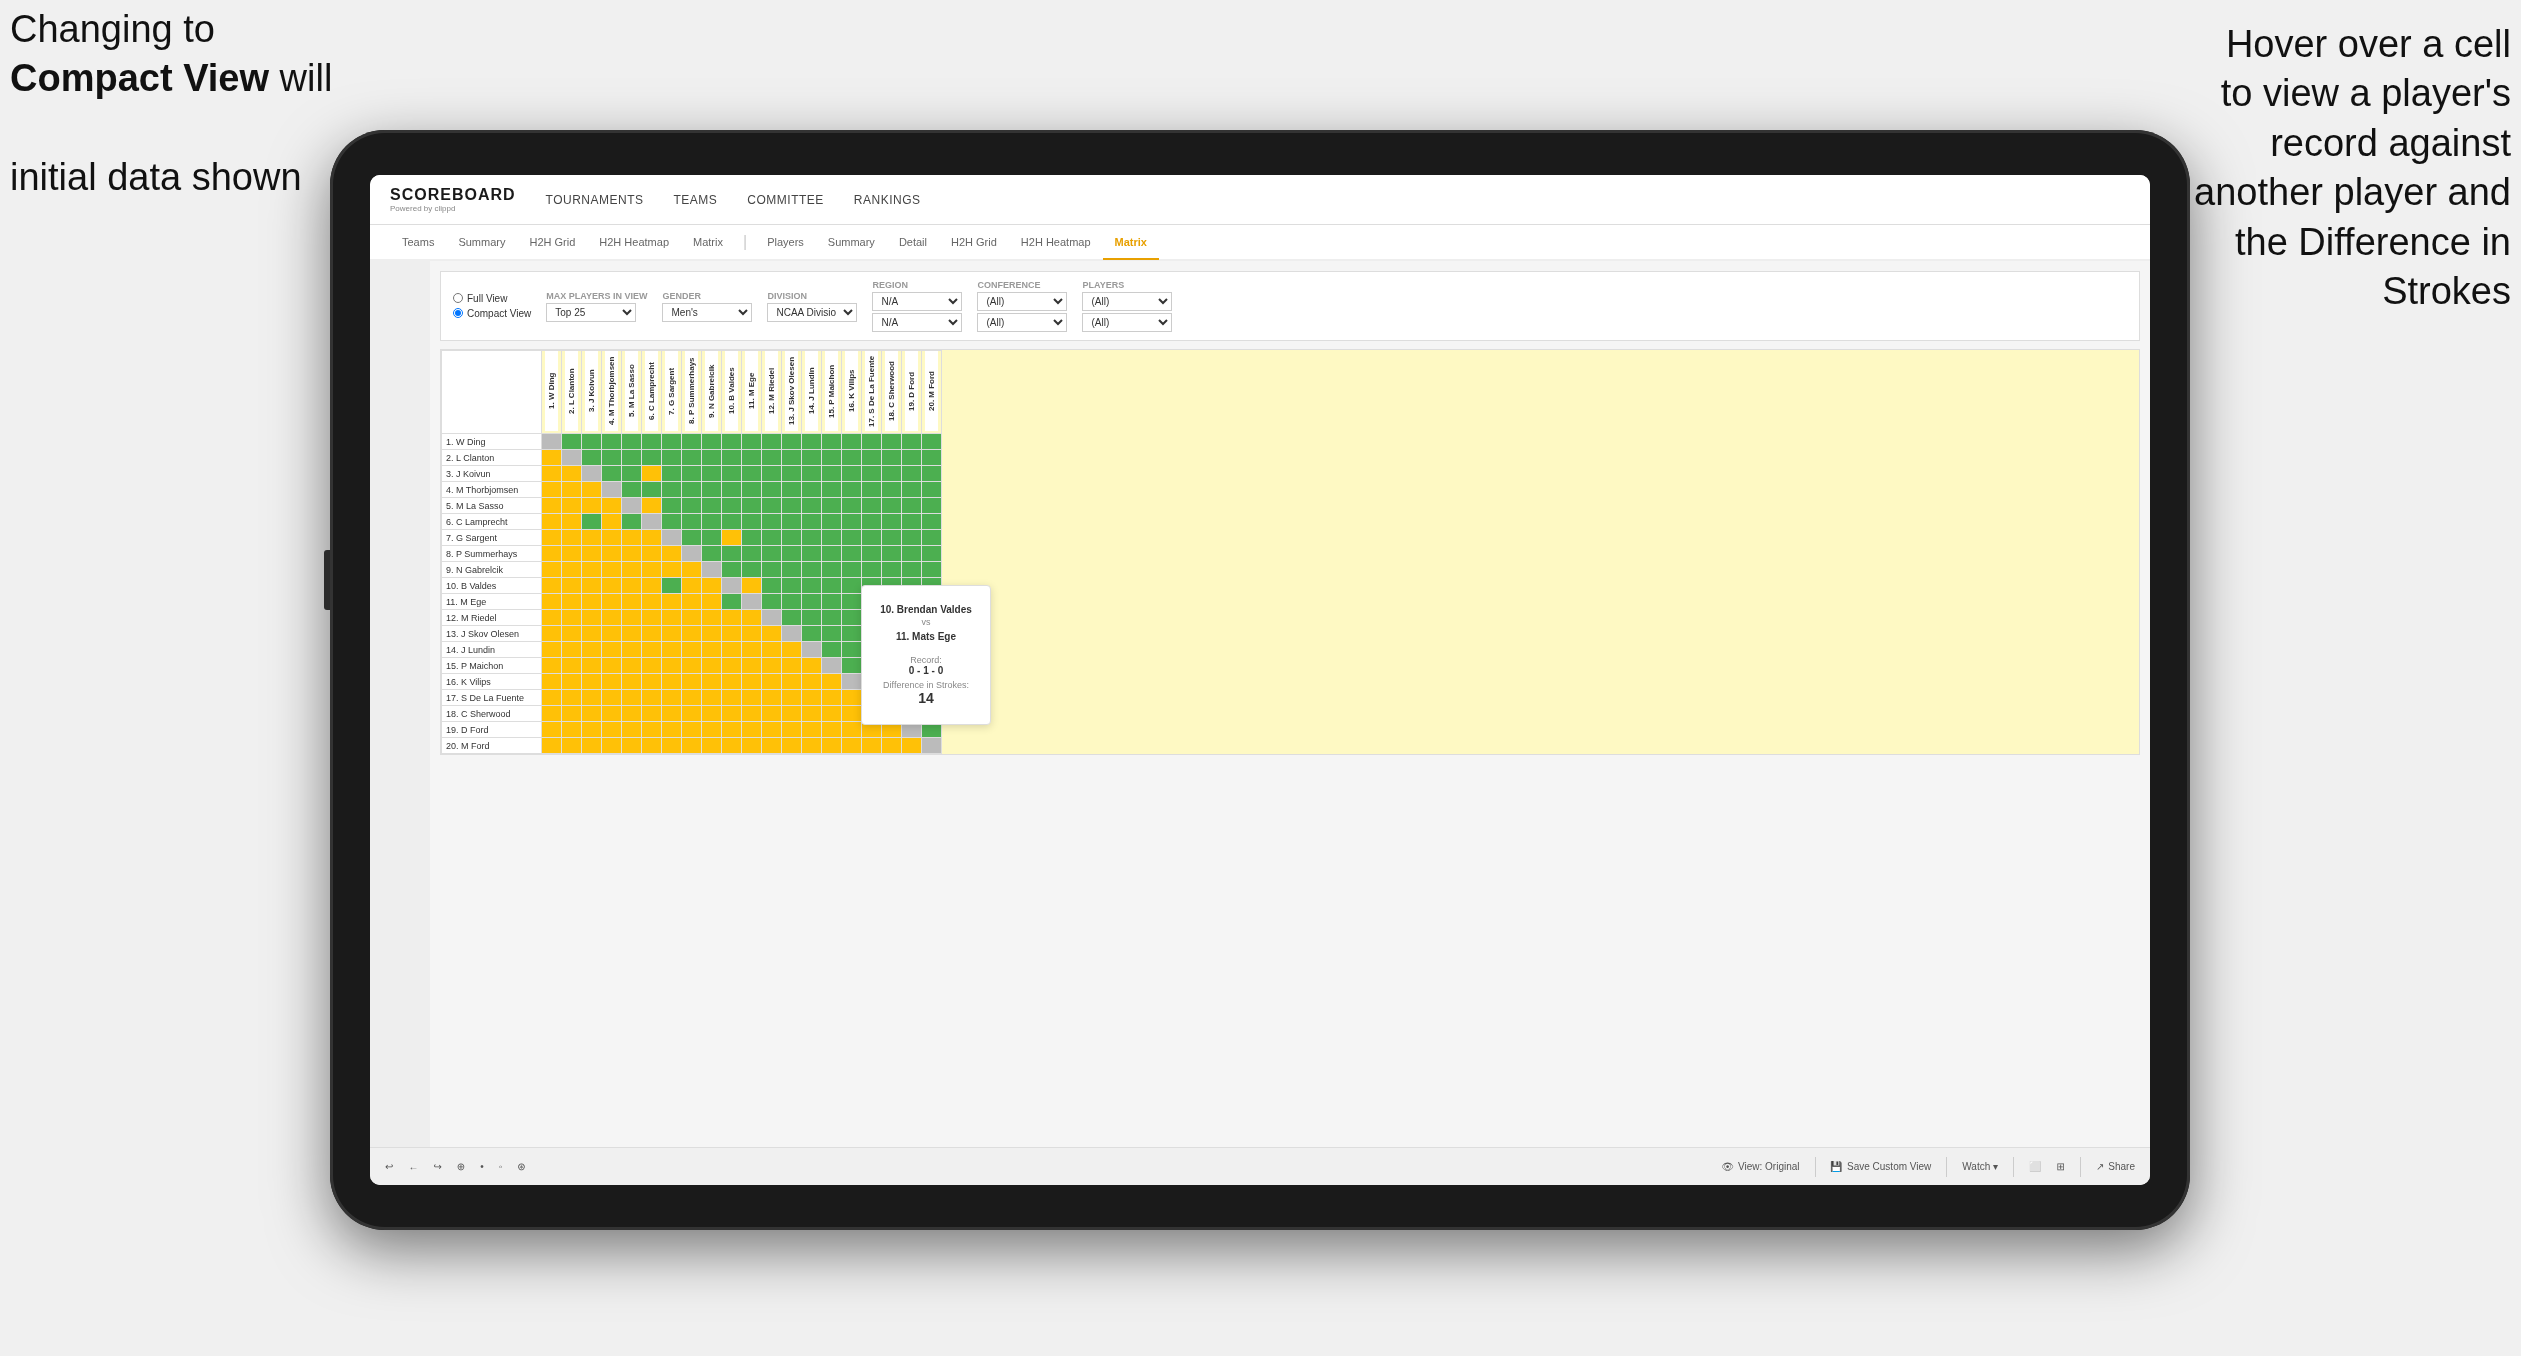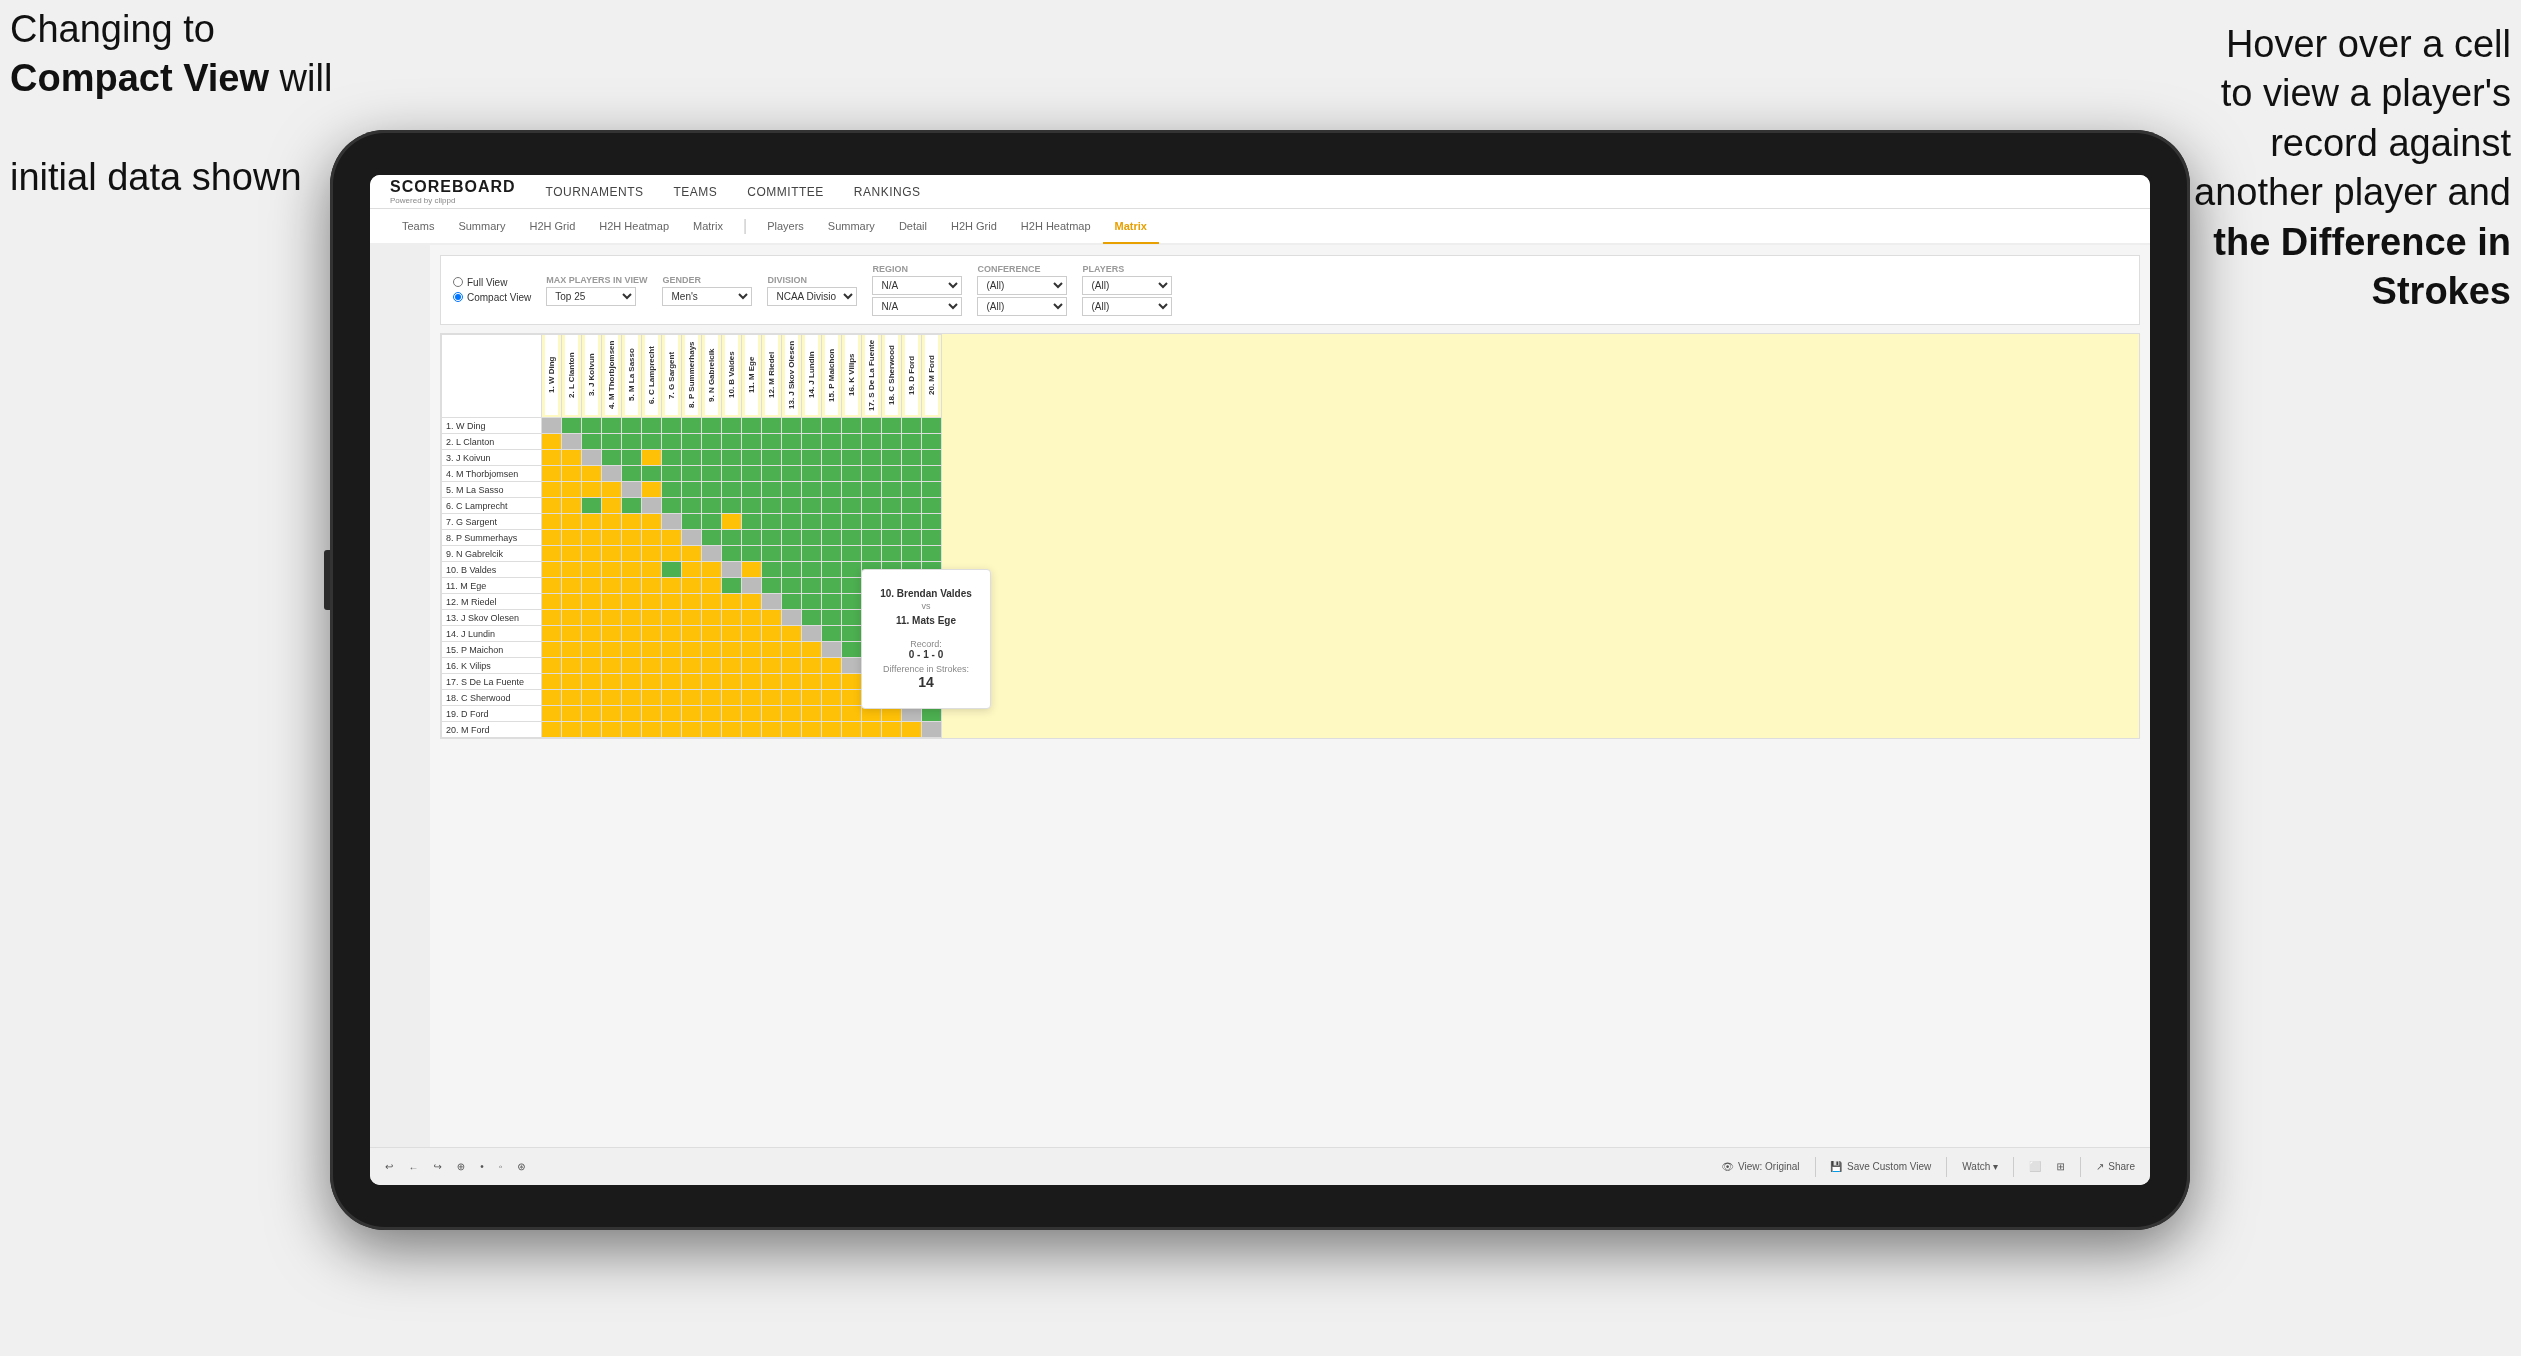--- a/index.html
+++ b/index.html
@@ -31,21 +31,21 @@
       position: absolute;
       top: 20px;
       right: 10px;
       font-size: 38px;
       line-height: 1.3;
       color: #111;
       max-width: 480px;
       text-align: right;
     }
     .annotation-right strong {
-      font-weight: 700;
+      font-weight: 400;
     }
 
     
     .arrows-overlay {
       position: absolute;
       top: 0; left: 0;
       width: 2521px;
       height: 1356px;
       pointer-events: none;
     }
@@ -87,21 +87,21 @@
       border-radius: 3px 0 0 3px;
     }
 
     
     .nav-bar {
       background: #fff;
       border-bottom: 1px solid #ddd;
       display: flex;
       align-items: center;
       padding: 0 20px;
-      height: 34px;
+      height: 50px;
       flex-shrink: 0;
     }
 
     .logo-area {
       display: flex;
       flex-direction: column;
       margin-right: 30px;
     }
 
     .logo-title {

